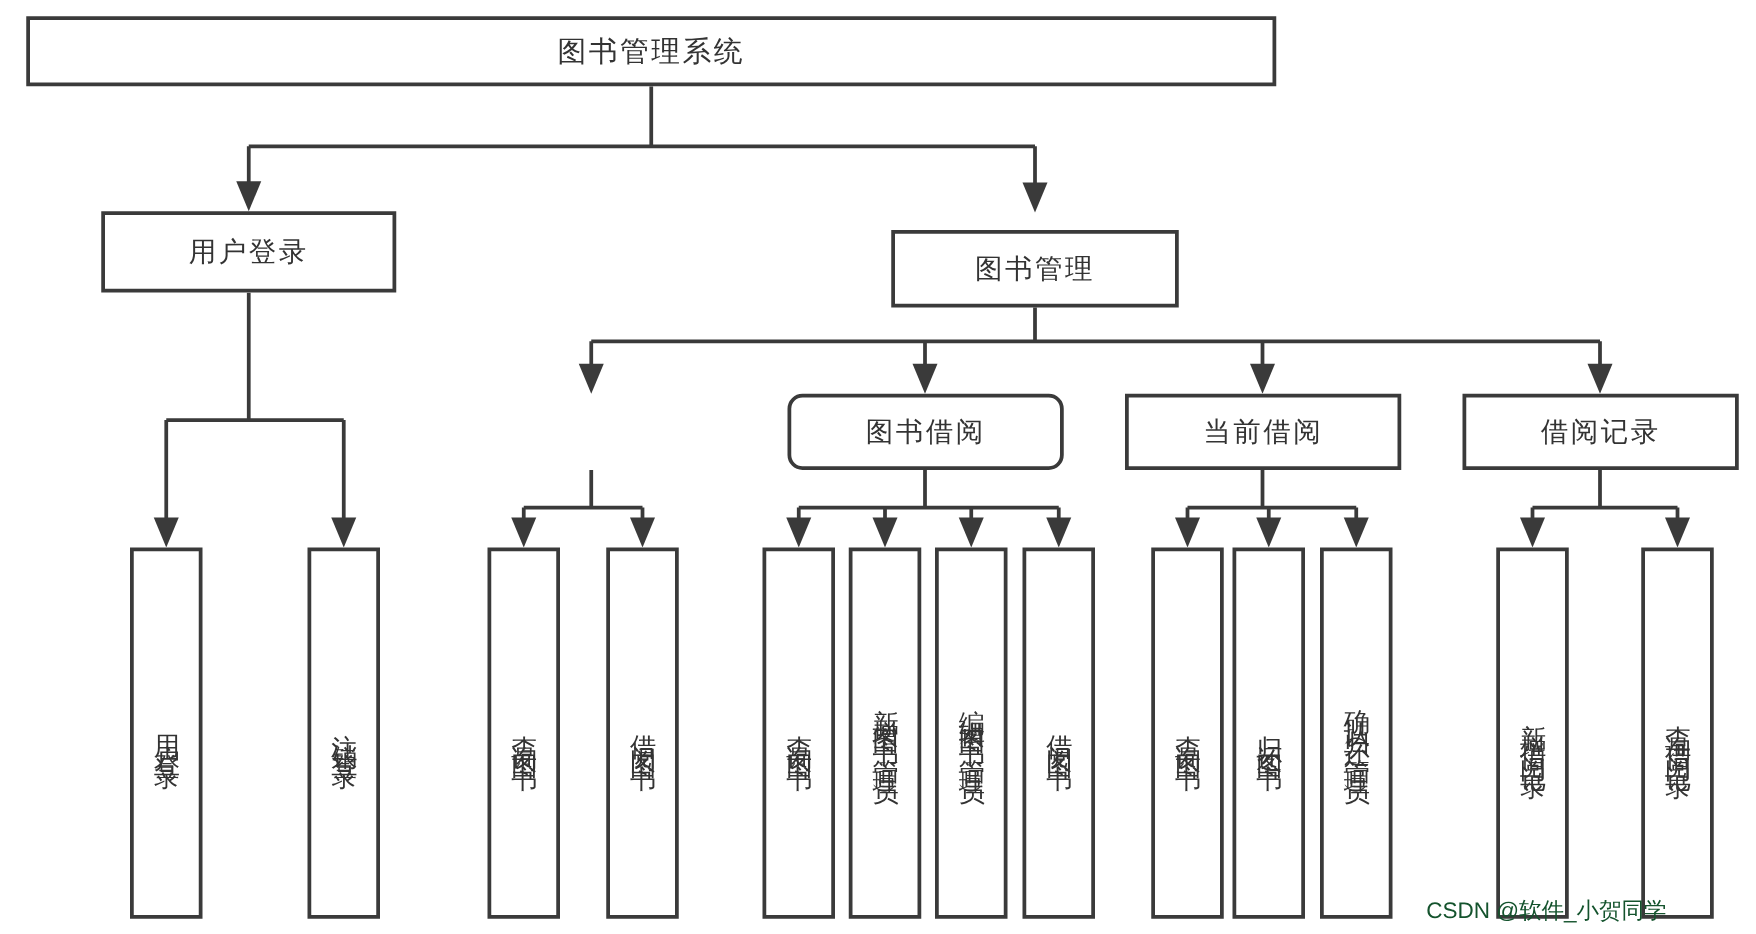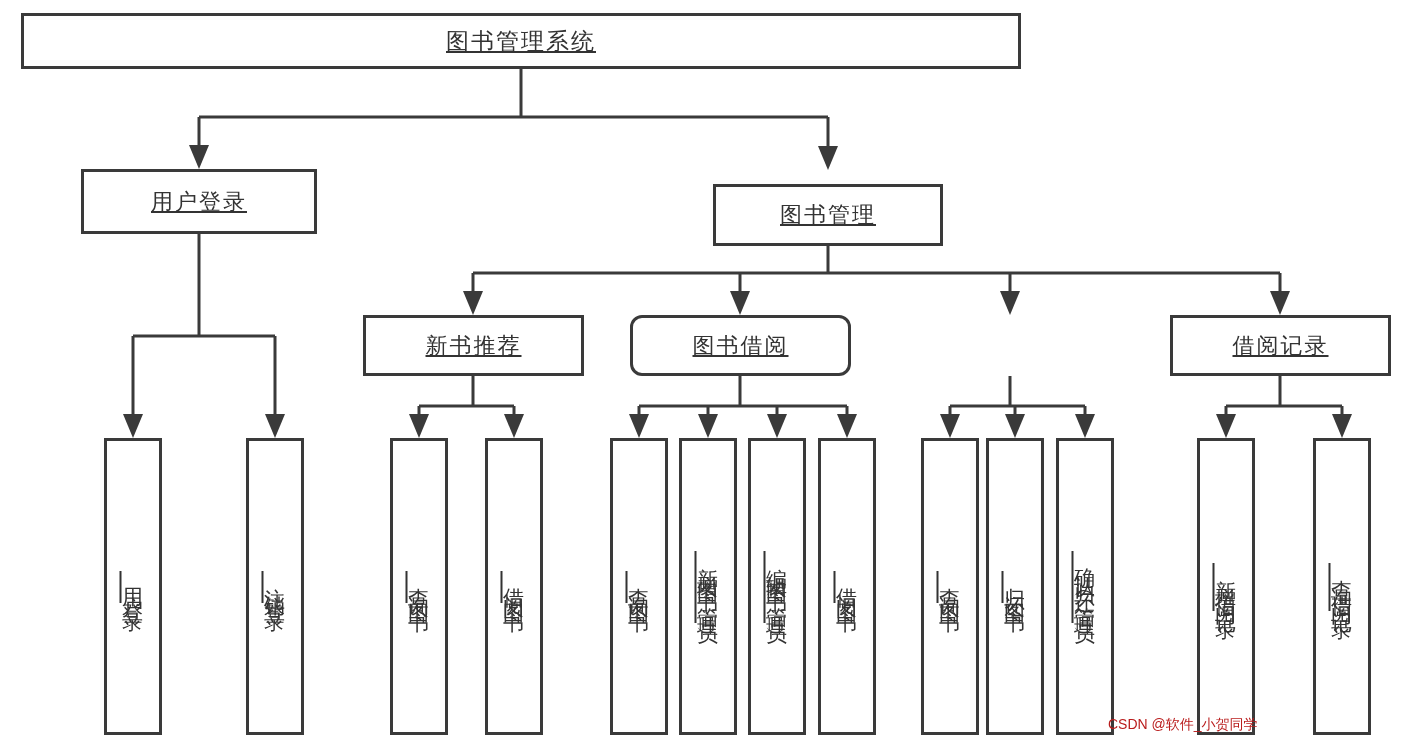--- a/index.html
+++ b/index.html
@@ -15,21 +15,20 @@
   .box {
     position: absolute;
     box-sizing: border-box;
     border: 3px solid #3a3a3a;
     background: #ffffff;
     display: flex;
     align-items: center;
     justify-content: center;
     color: #333333;
     z-index: 2;
-    text-decoration: underline;
   }
   .h { font-size: 22px; letter-spacing: 2px; }
   .b-root  { left: 21px;  top: 13px;  width: 1000px; height: 56px; font-size: 23px; }
   .b-login { left: 81px;  top: 169px; width: 236px;  height: 65px; }
   .b-mgmt  { left: 713px; top: 184px; width: 230px;  height: 62px; }
   .b-l3    { top: 315px; width: 221px; height: 61px; }
   .b-l3-0 { left: 363px; }
   .b-l3-1 { left: 630px; border-radius: 12px; }
   .b-l3-2 { left: 900px; }
   .b-l3-3 { left: 1170px; }
@@ -50,24 +49,24 @@
   .lf-5  { left: 679px; }
   .lf-6  { left: 748px; }
   .lf-7  { left: 818px; }
   .lf-8  { left: 921px; }
   .lf-9  { left: 986px; }
   .lf-10 { left: 1056px; }
   .lf-11 { left: 1197px; }
   .lf-12 { left: 1313px; }
   .watermark {
     position: absolute;
-    left: 1108px;
+    left: 1141px;
     top: 716px;
-    font-size: 14px;
-    color: #b91c1c;
+    font-size: 18px;
+    color: #14532d;
     z-index: 3;
     white-space: nowrap;
   }
 </style>
 </head>
 <body>
 
 <div class="stage">
 
   <svg class="wires" width="1405" height="747" viewBox="0 0 1405 747">
@@ -107,25 +106,25 @@
     <span>图书管理系统</span>
   </div>
 
   <div class="box b-login h">
     <span>用户登录</span>
   </div>
   <div class="box b-mgmt h">
     <span>图书管理</span>
   </div>
 
-  <div class="box b-l3 b-l3-0 h">
-    <span>新书推荐</span>
-  </div>
   <div class="box b-l3 b-l3-1 h">
     <span>图书借阅</span>
+  </div>
+  <div class="box b-l3 b-l3-2 h">
+    <span>当前借阅</span>
   </div>
   <div class="box b-l3 b-l3-3 h">
     <span>借阅记录</span>
   </div>
 
   <div class="box leaf lf-0">
     <span>用户登录</span>
   </div>
   <div class="box leaf lf-1">
     <span>注销登录</span>

